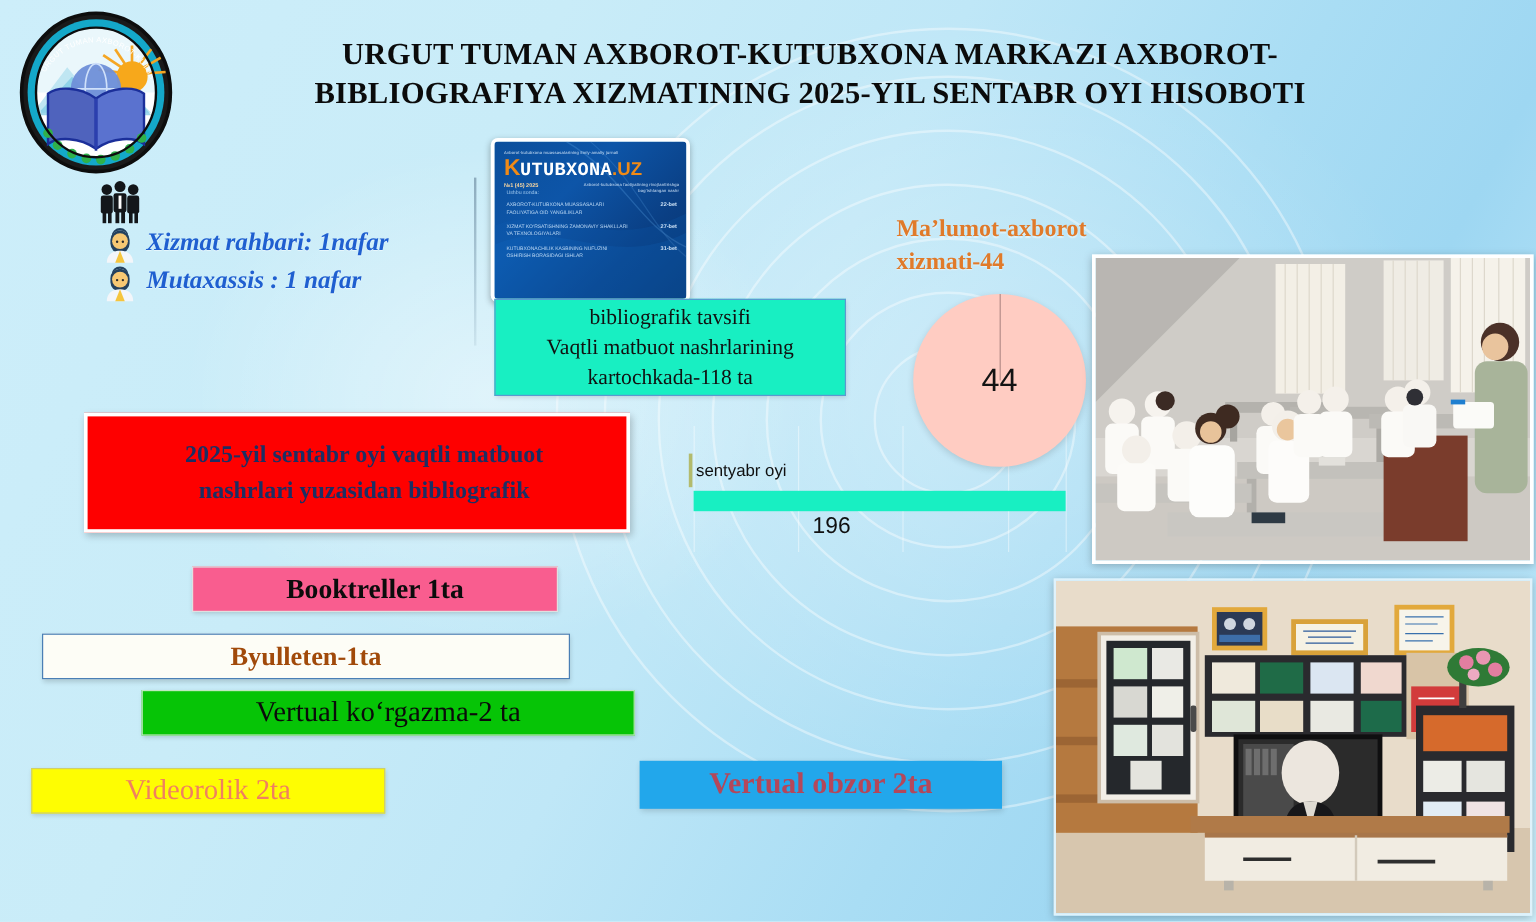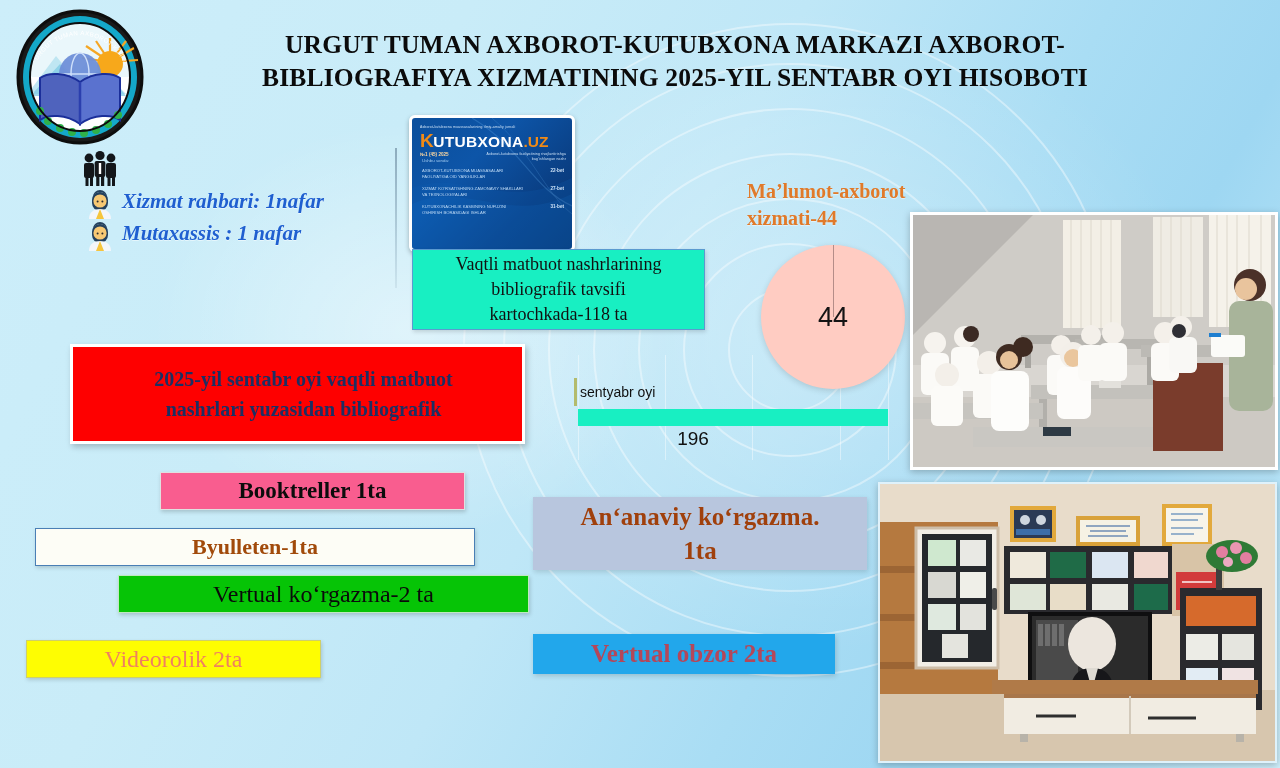--- a/index.html
+++ b/index.html
@@ -63,21 +63,21 @@
     border:3px solid #ffffff;border-radius:6px;
     background:linear-gradient(135deg,#0b4f9c 0%,#0d55a8 35%,#0a3f84 70%,#07336c 100%);
     box-shadow:0 2px 5px rgba(0,0,0,.28);overflow:hidden;
   }
   .mag-wave{position:absolute;inset:0;opacity:.5;}
   .mag-top{position:absolute;left:8px;top:7px;right:6px;}
   .mag-k{
     color:#f08a16;font-family:"Liberation Sans",sans-serif;font-weight:bold;
     font-size:19px;line-height:19px;letter-spacing:-.5px;display:inline-block;
   }
-  .mag-word{color:#ffffff;font-family:Liberation Sans, sans-serif;font-weight:bold;font-size:15.5px;letter-spacing:.3px;}
+  .mag-word{color:#ffffff;font-family:Liberation Mono, monospace;font-weight:bold;font-size:15.5px;letter-spacing:.3px;}
   .mag-uz{color:#f08a16;font-family:"Liberation Sans",sans-serif;font-weight:bold;font-size:15.5px;}
   .mag-tiny{color:#cfe3f7;font-size:3.4px;line-height:5px;letter-spacing:.2px;font-family:"Liberation Sans",sans-serif;}
   .mag-issue{color:#ffd9a0;font-size:4.6px;font-family:"Liberation Sans",sans-serif;font-weight:bold;}
   .mag-body{position:absolute;left:10px;top:40px;right:8px;}
   .mag-label{color:#9ec8ef;font-size:4.4px;font-family:"Liberation Sans",sans-serif;margin-bottom:5px;}
   .mag-item{display:flex;justify-content:space-between;margin-bottom:7px;}
   .mag-item-txt{color:#bcd9f5;font-size:4.2px;line-height:5.6px;font-family:"Liberation Sans",sans-serif;width:104px;}
   .mag-item-pg{color:#cfe3f7;font-size:4.6px;font-family:"Liberation Sans",sans-serif;font-weight:bold;}
   
   .box{position:absolute;box-sizing:border-box;display:flex;align-items:center;justify-content:center;text-align:center;}
@@ -325,44 +325,38 @@
       </div>
       <div class="mag-item">
         <span class="mag-item-txt">KUTUBXONACHILIK KASBINING NUFUZINI OSHIRISH BORASIDAGI ISHLAR</span>
         <span class="mag-item-pg">31-bet</span>
       </div>
     </div>
   </div>
 
   <div class="box box-kartochka">
     <div>
+      <div>bibliografik  tavsifi</div>
       <div>Vaqtli matbuot nashrlarining</div>
-      <div>bibliografik  tavsifi</div>
       <div>kartochkada-118 ta</div>
     </div>
   </div>
 
   <div class="box box-sharh">
     <div>
       <div>2025-yil sentabr oyi  vaqtli matbuot</div>
       <div>nashrlari yuzasidan bibliografik</div>
     </div>
   </div>
 
   <div class="box box-booktreller">Booktreller 1ta</div>
   <div class="box box-byulleten">Byulleten-1ta</div>
   <div class="box box-vertualkorg">Vertual ko‘rgazma-2 ta</div>
   <div class="box box-videorolik">Videorolik  2ta</div>
 
-  <div class="box box-ananaviy">
-    <div>
-      <div>An‘anaviy  ko‘rgazma.</div>
-      <div>1ta</div>
-    </div>
-  </div>
   <div class="box box-vertualobzor">Vertual  obzor   2ta</div>
 
   <div class="pie-label">
     <div>Ma’lumot-axborot</div>
     <div>xizmati-44</div>
   </div>
   <div class="pie">
     <div class="pie-cut"></div>
     <div class="pie-val">44</div>
   </div>

